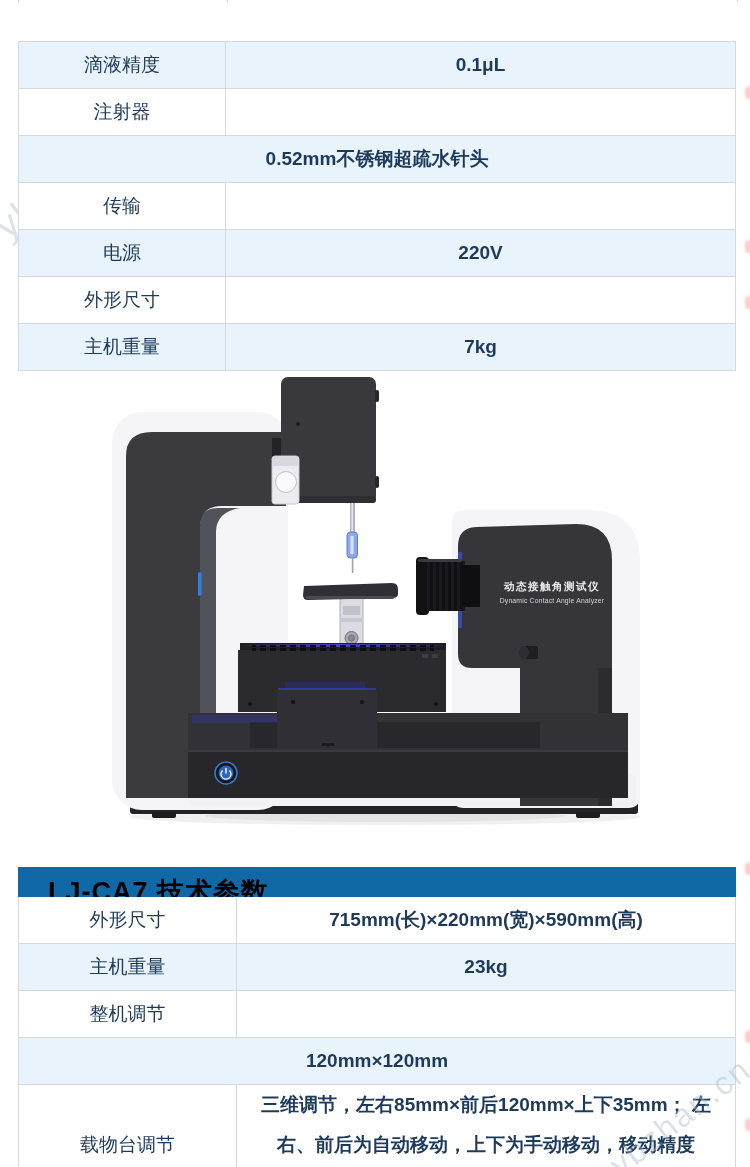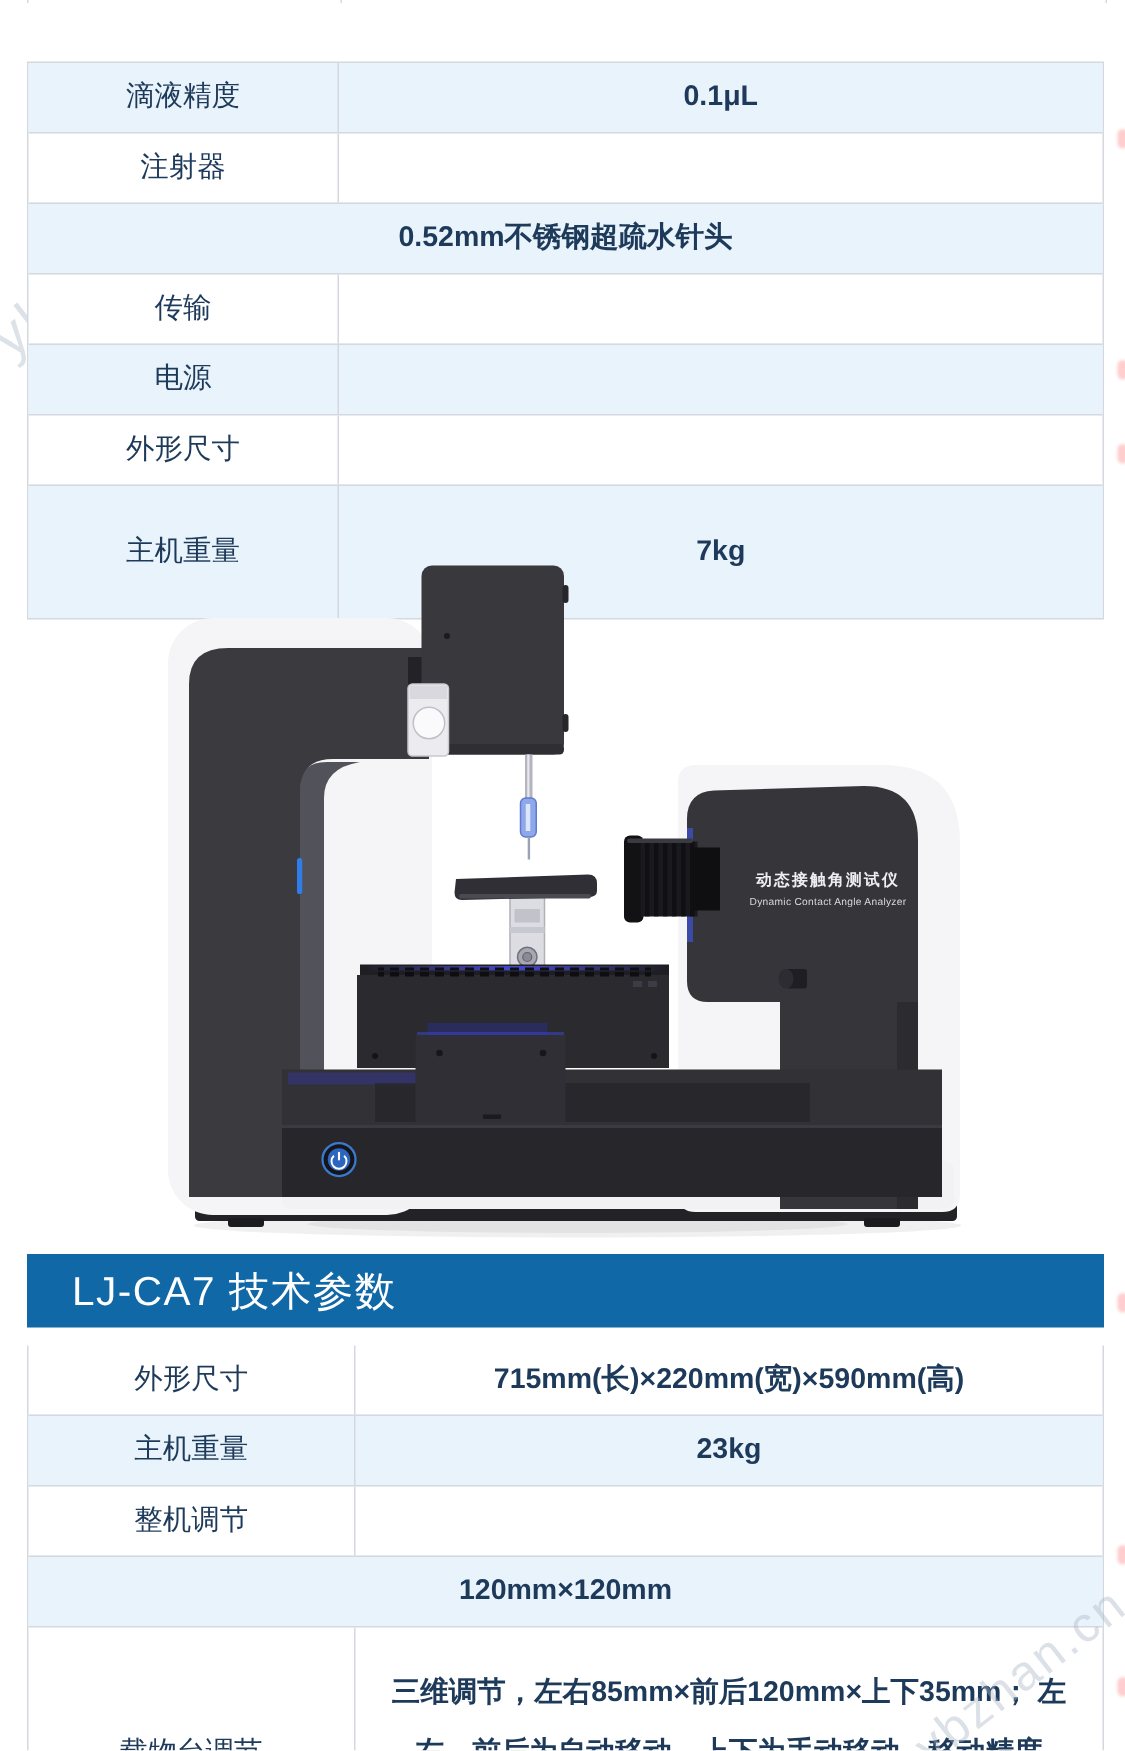--- a/index.html
+++ b/index.html
@@ -23,25 +23,25 @@
   .t1{top:2px;margin-top:39px;}
   .t2{top:897px;border-top:none;}
   .spec-row{display:flex;min-height:46px;border-top:1px solid var(--border);}
   .spec-row:first-child{border-top:none;}
   .spec-row.shaded{background:var(--alt-bg);}
   .cell{display:flex;align-items:center;justify-content:center;
     font-size:19px;line-height:1.45;text-align:center;box-sizing:border-box;}
   .t1 .label{width:207px;flex:none;border-right:1px solid var(--border);}
   .t2 .label{width:218px;flex:none;border-right:1px solid var(--border);}
   .value{flex:1;padding:6px 14px;font-weight:bold;}
-  .spec-table .spec-row:last-child .value{line-height:40px;padding:24px 12px;}
-
-  .section-header{position:absolute;left:18px;top:836px;width:718px;height:49px;
-    background:var(--header-bg);color:#ffffff;display:flex;align-items:center;
-    padding-left:30px;box-sizing:border-box;font-size:27px;letter-spacing:1px;}
+  .spec-table .spec-row:last-child .value{line-height:40px;padding:0 12px;}
+
+  .section-header{position:absolute;left:18px;top:867px;width:718px;height:49px;
+    background:var(--header-bg);color:#000000;display:flex;align-items:center;
+    padding-left:30px;box-sizing:border-box;font-size:27px;letter-spacing:1px;font-weight:bold;}
 
   .figure{position:absolute;left:100px;top:360px;width:560px;height:470px;}
 
   .wm{position:absolute;transform:rotate(-38deg);color:rgba(165,180,195,0.38);
     font-size:38px;letter-spacing:2px;pointer-events:none;white-space:nowrap;}
   .wm-tl{left:-14px;top:168px;}
   .wm-br{left:596px;top:1098px;font-size:33px;color:rgba(170,184,198,0.42);}
 
   .edge-mark{position:absolute;right:-2px;width:7px;height:13px;
     background:rgba(255,130,130,0.4);border-radius:4px;filter:blur(1.2px);}
@@ -66,20 +66,21 @@
         <div class="cell label">注射器</div>
       </div>
       <div class="spec-row shaded">
         <div class="cell value">0.52mm不锈钢超疏水针头</div>
       </div>
       <div class="spec-row">
         <div class="cell label">传输</div>
       </div>
       <div class="spec-row shaded">
         <div class="cell label">电源</div>
+        <div class="cell value">220V</div>
       </div>
       <div class="spec-row">
         <div class="cell label">外形尺寸</div>
       </div>
       <div class="spec-row shaded">
         <div class="cell label">主机重量</div>
         <div class="cell value">7kg</div>
       </div>
     </div>
 

